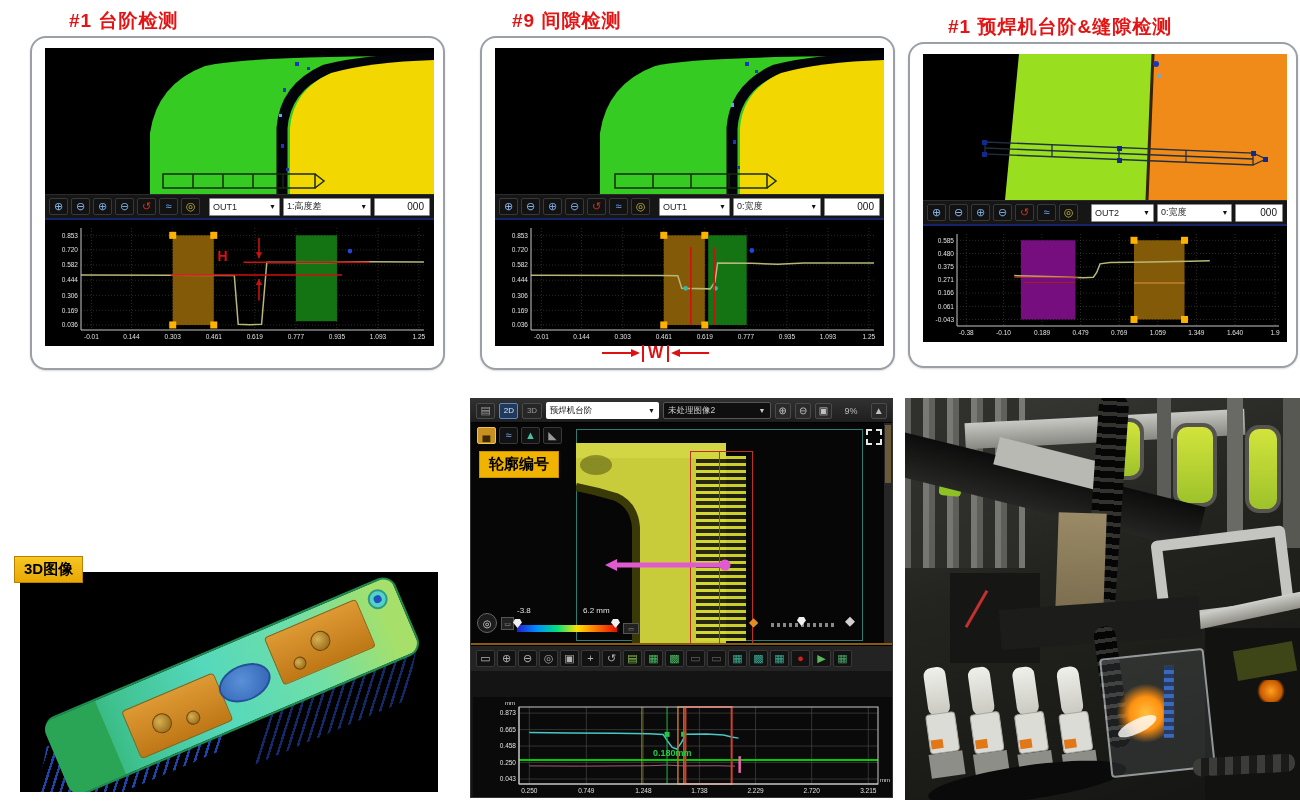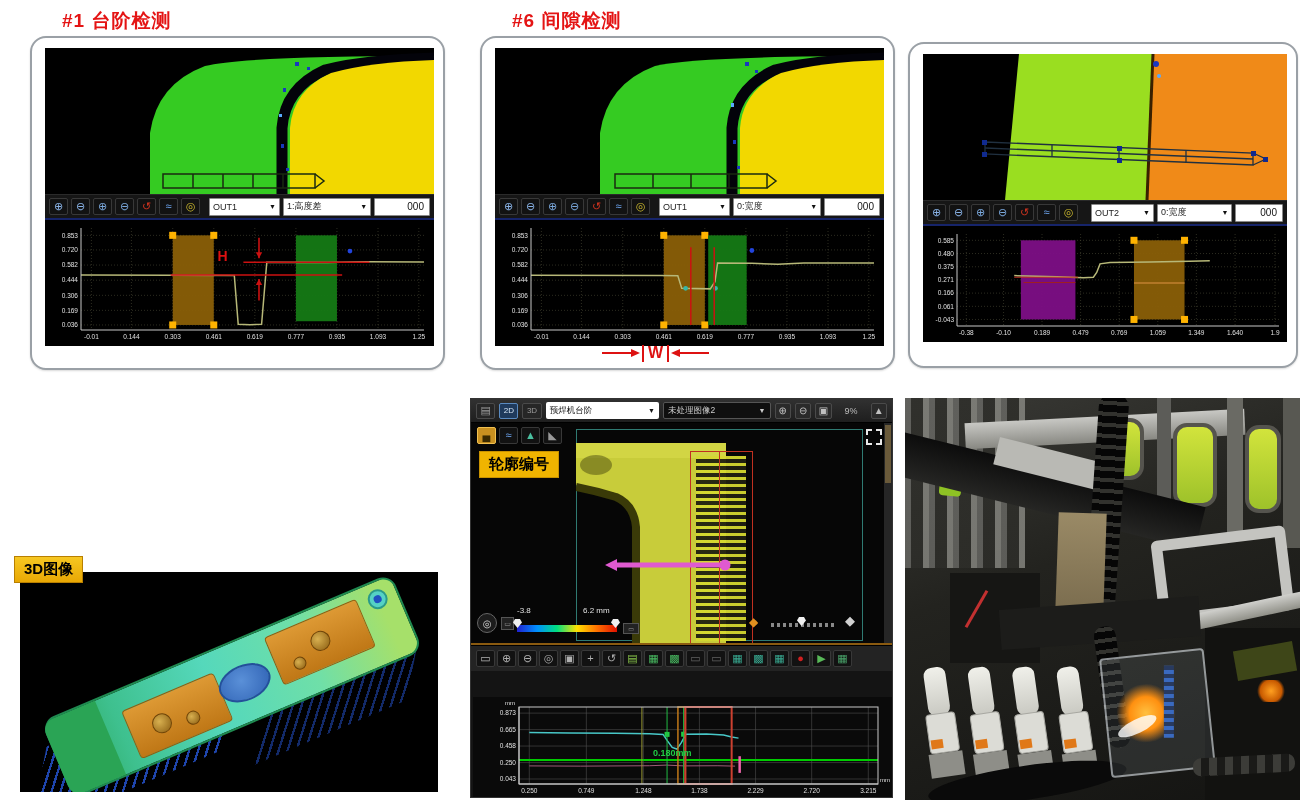--- a/index.html
+++ b/index.html
@@ -111,22 +111,23 @@
   .machine { position:absolute; left:905px; top:398px; width:395px; height:402px; overflow:hidden;
              background:linear-gradient(160deg,#3a3a36 0%,#23231f 40%,#141412 100%); }
   .machine div { position:absolute; }
 
   .glyph { font-size:11px; line-height:1; }
 </style>
 </head>
 <body>
 <div class="canvas">
 
-  <div class="panel-title" style="left:62px;top:8px;text-align:center;">#1 台阶检测</div>
-  <div class="panel-title" style="left:512px;top:8px;">#6 间隙检测</div>
+  <div class="panel-title" style="left:69px;top:8px;text-align:center;">#1 台阶检测</div>
+  <div class="panel-title" style="left:512px;top:8px;">#9 间隙检测</div>
+  <div class="panel-title" style="left:948px;top:14px;">#1 预焊机台阶&amp;缝隙检测</div>
 
   <div class="card" style="left:30px;top:36px;width:415px;height:334px;">
     <div class="screen" style="width:389px;height:298px;">
       <svg class="hm" width="389" height="146" viewBox="0 0 389 146">
         <rect width="389" height="146" fill="#000"></rect>
         <path d="M105,146 L105,85 Q112,36 160,18 Q200,8 389,8 L389,146 Z" fill="#35cb22"></path>
         <path d="M237,146 L237,80 Q240,40 280,22 Q320,12 389,10" fill="none" stroke="#03030a" stroke-width="11"></path>
         <path d="M245,146 L245,80 Q248,42 286,25 Q325,14 389,12 L389,146 Z" fill="#f2d800"></path>
         <rect x="250" y="14" width="4" height="4" fill="#1838c0"></rect>
           <rect x="262" y="19" width="3" height="3" fill="#1838c0"></rect>

